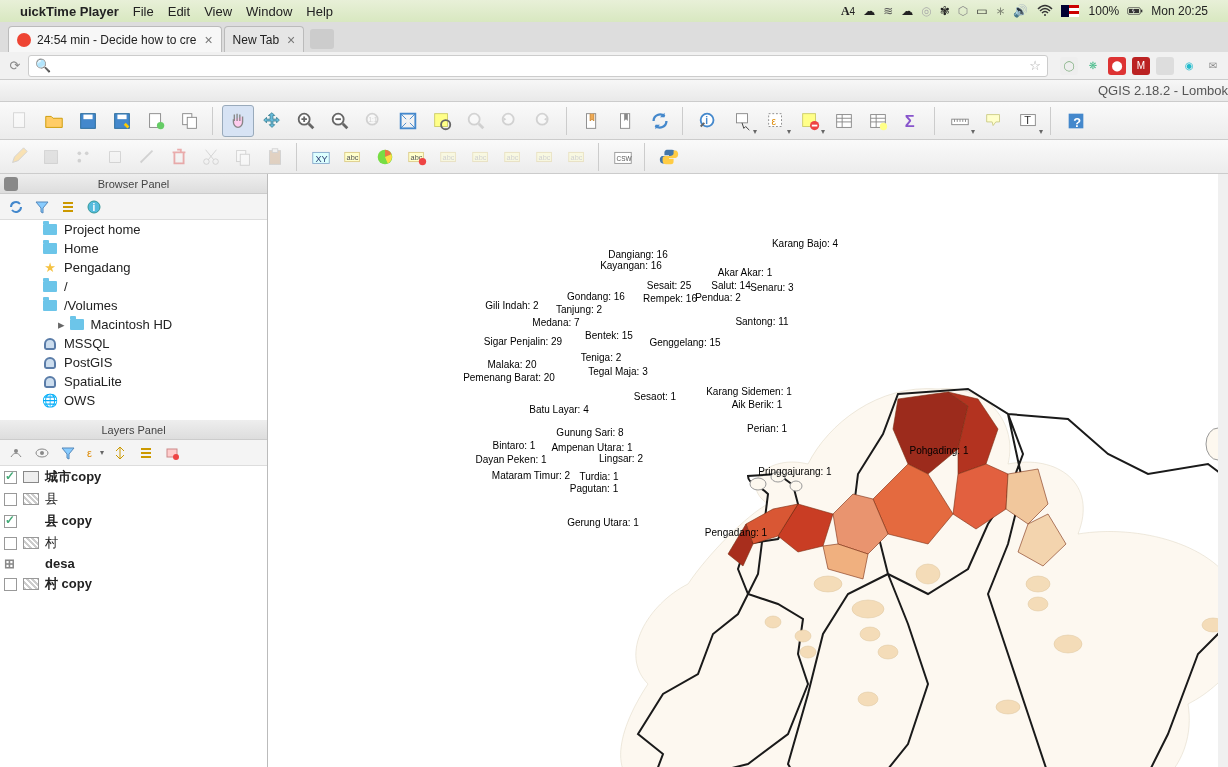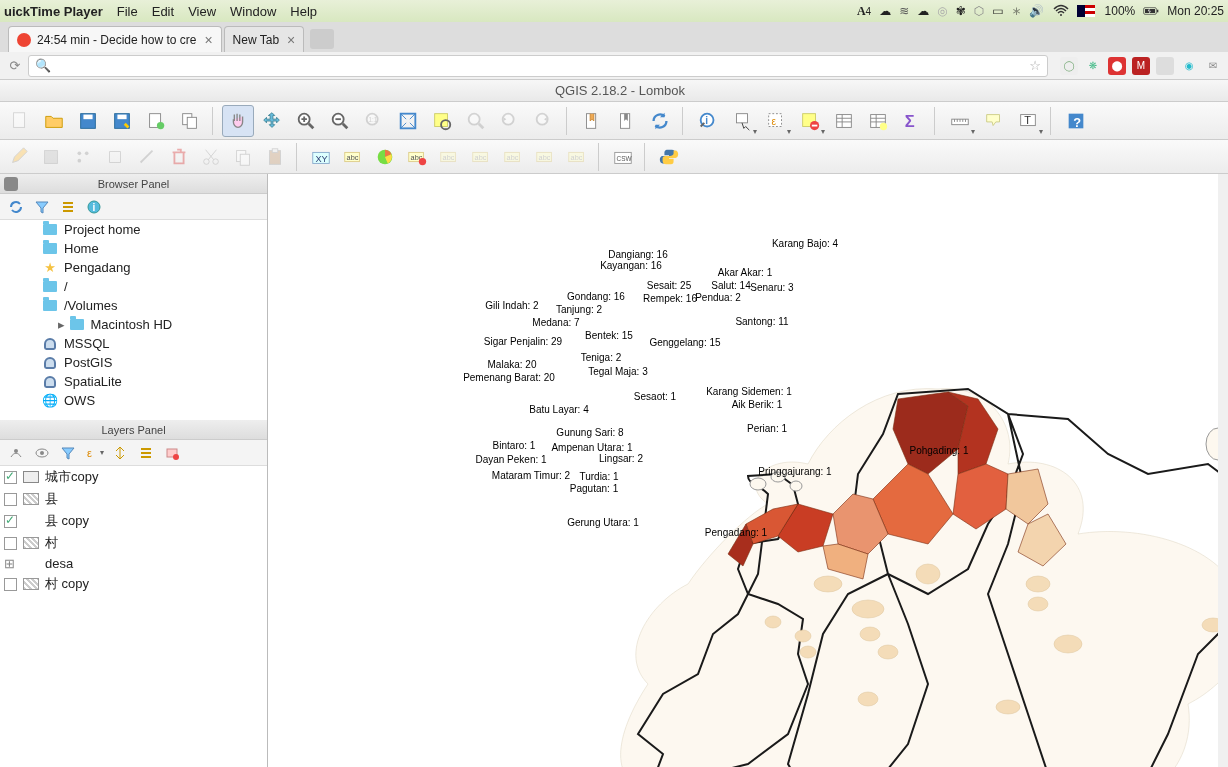--- a/index.html
+++ b/index.html
@@ -1,19 +1,19 @@
 <!DOCTYPE html>
 <html><head>
 <meta charset="utf-8">
 <style>
 * { margin: 0; padding: 0; box-sizing: border-box; font-family: -apple-system, "Helvetica Neue", Arial, sans-serif; }
 body { width: 1228px; height: 767px; background: #fff; overflow: hidden; font-size: 13px; color: #222; }
 
 
-.menubar { height: 22px; background: linear-gradient(#e8f0d8, #d8e8c0); display: flex; align-items: center; padding: 0 4px; font-size: 13px; }
+.menubar { height: 22px; background: linear-gradient(#e8f0d8, #d8e8c0); display: flex; align-items: center; padding: 0 20px; font-size: 13px; }
 .menubar .app { font-weight: 600; margin-right: 14px; }
 .menubar .menu-item { margin-right: 14px; cursor: default; }
 .menubar .spacer { flex: 1; }
 .menubar .right-item { margin-left: 8px; display: inline-flex; align-items: center; font-size: 12px; }
 .menubar .right-item svg { width: 16px; height: 16px; }
 .flag { width: 18px; height: 12px; background: linear-gradient(#c00 0 25%, #fff 25% 50%, #c00 50% 75%, #fff 75% 100%); position: relative; margin-right:2px; }
 .flag::before{content:"";position:absolute;left:0;top:0;width:8px;height:12px;background:#003;}
 
 
 .tabstrip { height: 30px; background: #ddd; display: flex; align-items: flex-end; padding-left: 8px; }
@@ -28,21 +28,21 @@
 .addressbar-row { height: 28px; background: #f1f1f1; display: flex; align-items: center; padding: 0 6px; border-bottom: 1px solid #ccc; }
 .addressbar-row .navbtn { width: 18px; height: 18px; margin-right: 4px; display:flex; align-items:center; justify-content:center; color:#888;}
 .omnibox { flex: 1; height: 22px; border: 1px solid #ccc; border-radius: 3px; background: #fff; display: flex; align-items: center; padding: 0 6px; }
 .omnibox .searchglyph { color: #aaa; margin-right: 6px; }
 .omnibox input { border: none; outline: none; flex: 1; font-size: 13px; }
 .omnibox .star { color: #aaa; }
 .ext-icons { display: flex; align-items: center; margin-left: 6px; }
 .ext-icons .ext { width: 18px; height: 18px; margin-left: 6px; border-radius: 3px; display:flex; align-items:center; justify-content:center; font-size:10px; color:#fff;}
 
 
-.qgis-title { height: 22px; background: linear-gradient(#f7f7f7,#e9e9e9); text-align: center; line-height: 22px; font-size: 13px; color: #555; border-bottom: 1px solid #ccc; padding-left: 12px; }
+.qgis-title { height: 22px; background: linear-gradient(#f7f7f7,#e9e9e9); text-align: right; line-height: 22px; font-size: 13px; color: #555; border-bottom: 1px solid #ccc; padding-left: 12px; }
 
 
 .toolbar { background: linear-gradient(#fafafa,#ececec); border-bottom: 1px solid #ccc; display: flex; align-items: center; padding: 2px 4px; }
 .toolbar.row1 { height: 38px; }
 .toolbar.row2 { height: 34px; }
 .tbtn { width: 32px; height: 32px; display: flex; align-items: center; justify-content: center; margin-right: 2px; border-radius: 3px; position:relative; }
 .toolbar.row2 .tbtn { width: 30px; height: 28px; }
 .tbtn.active { background: #d7e3f4; border:1px solid #9ab; }
 .tbtn.disabled { opacity: 0.45; }
 .tbtn svg { width: 22px; height: 22px; }
@@ -64,21 +64,21 @@
 .folder-icon::before{content:"";position:absolute;top:-3px;left:0;width:6px;height:3px;background:#6cc5e9;border-radius:1px 1px 0 0;}
 .db-icon{width:12px;height:12px;border:2px solid #5a7ca8;border-radius:50% 50% 20% 20%;background:#cde;}
 
 .layers-tree { flex: 1; background: #fff; overflow: auto; font-size: 13px; }
 .layer-item { display: flex; align-items: center; padding: 2px 4px; }
 .layer-item .chk { width: 13px; height: 13px; border: 1px solid #999; margin-right: 6px; background: #fff; position: relative; flex-shrink:0;}
 .layer-item .chk.checked::after { content: "✓"; position: absolute; top: -3px; left: 0; font-size: 12px; color: #4a7; }
 .layer-item .sym { width: 16px; height: 12px; margin-right: 6px; flex-shrink:0;}
 .layer-item .sym.poly { border: 1px solid #888; background: #eee; }
 .layer-item .sym.pattern { background: repeating-linear-gradient(45deg,#ccc,#ccc 2px,#fff 2px,#fff 4px); border:1px solid #999;}
-.layer-item.bold { font-weight: 400; }
+.layer-item.bold { font-weight: 700; }
 
 
 .canvas-wrap { flex: 1; background: #fff; position: relative; overflow:hidden;}
 .canvas-wrap svg { width: 100%; height: 100%; }
 .map-label { font-size: 10px; fill: #000; font-family: Arial, sans-serif; }
 
 .scrollbar-v { position:absolute; right:0; top:0; width:10px; height:100%; background:#f0f0f0;}
 </style>
 </head>
 <body>

